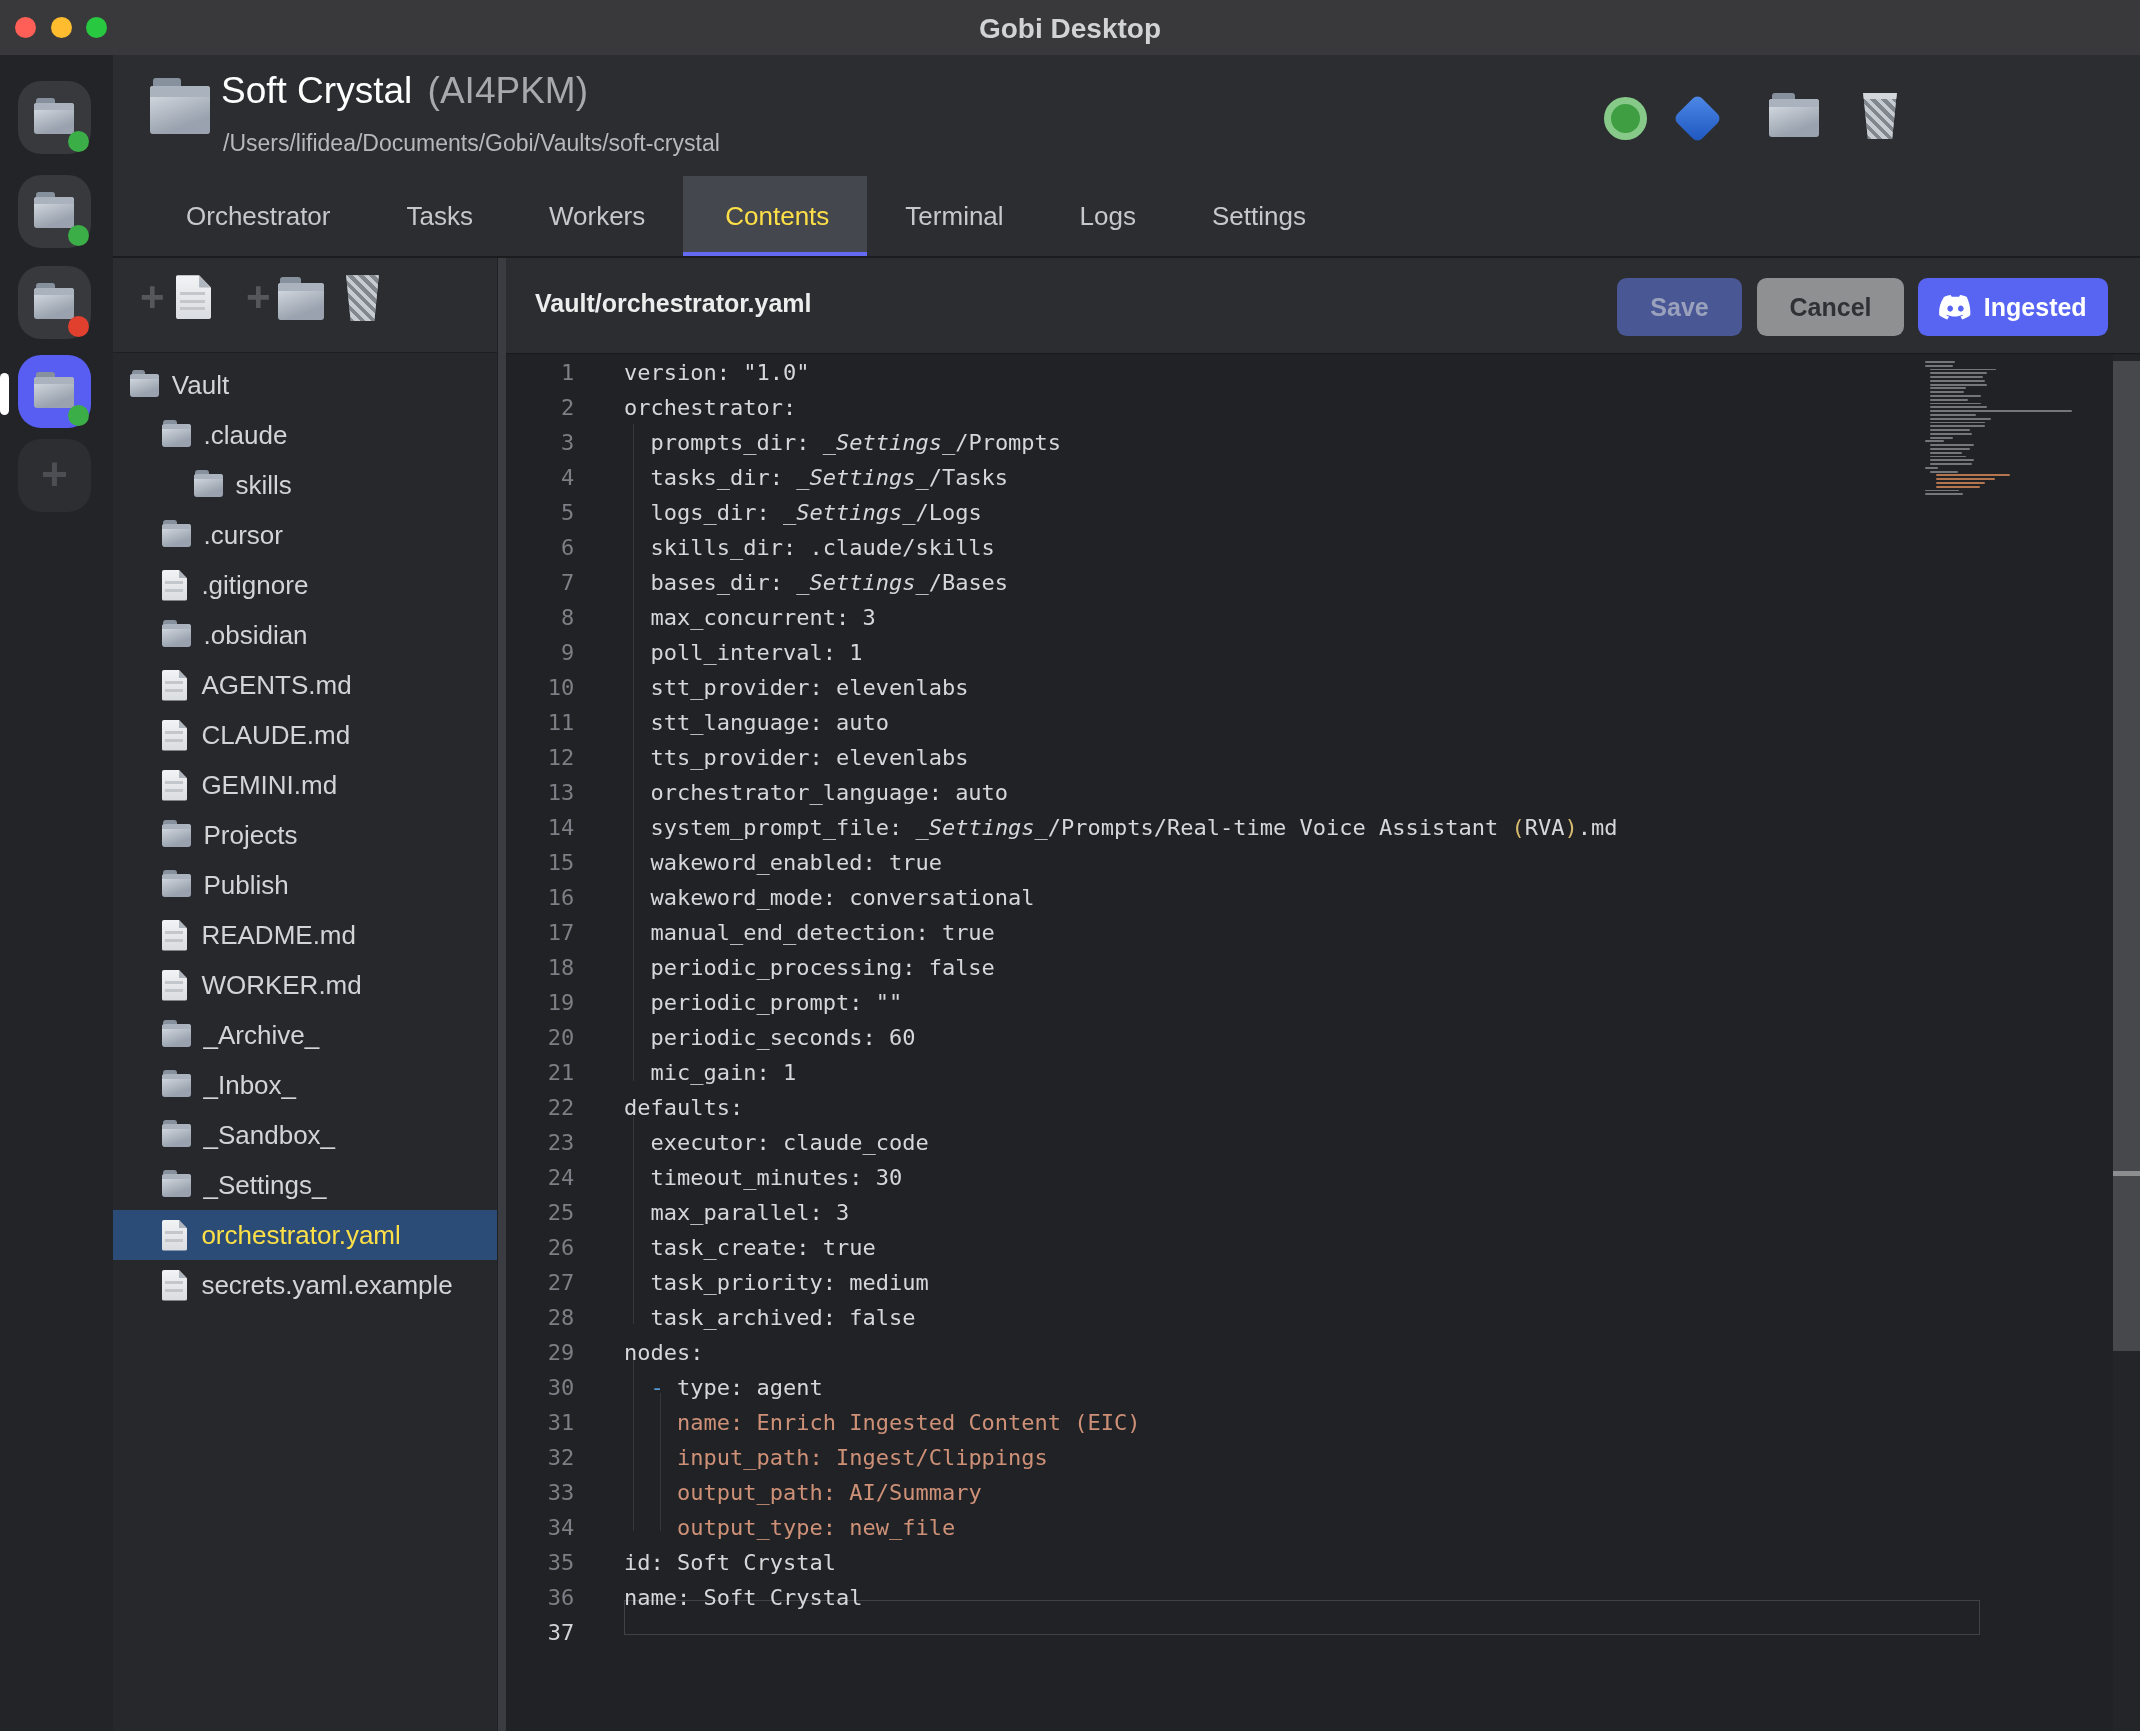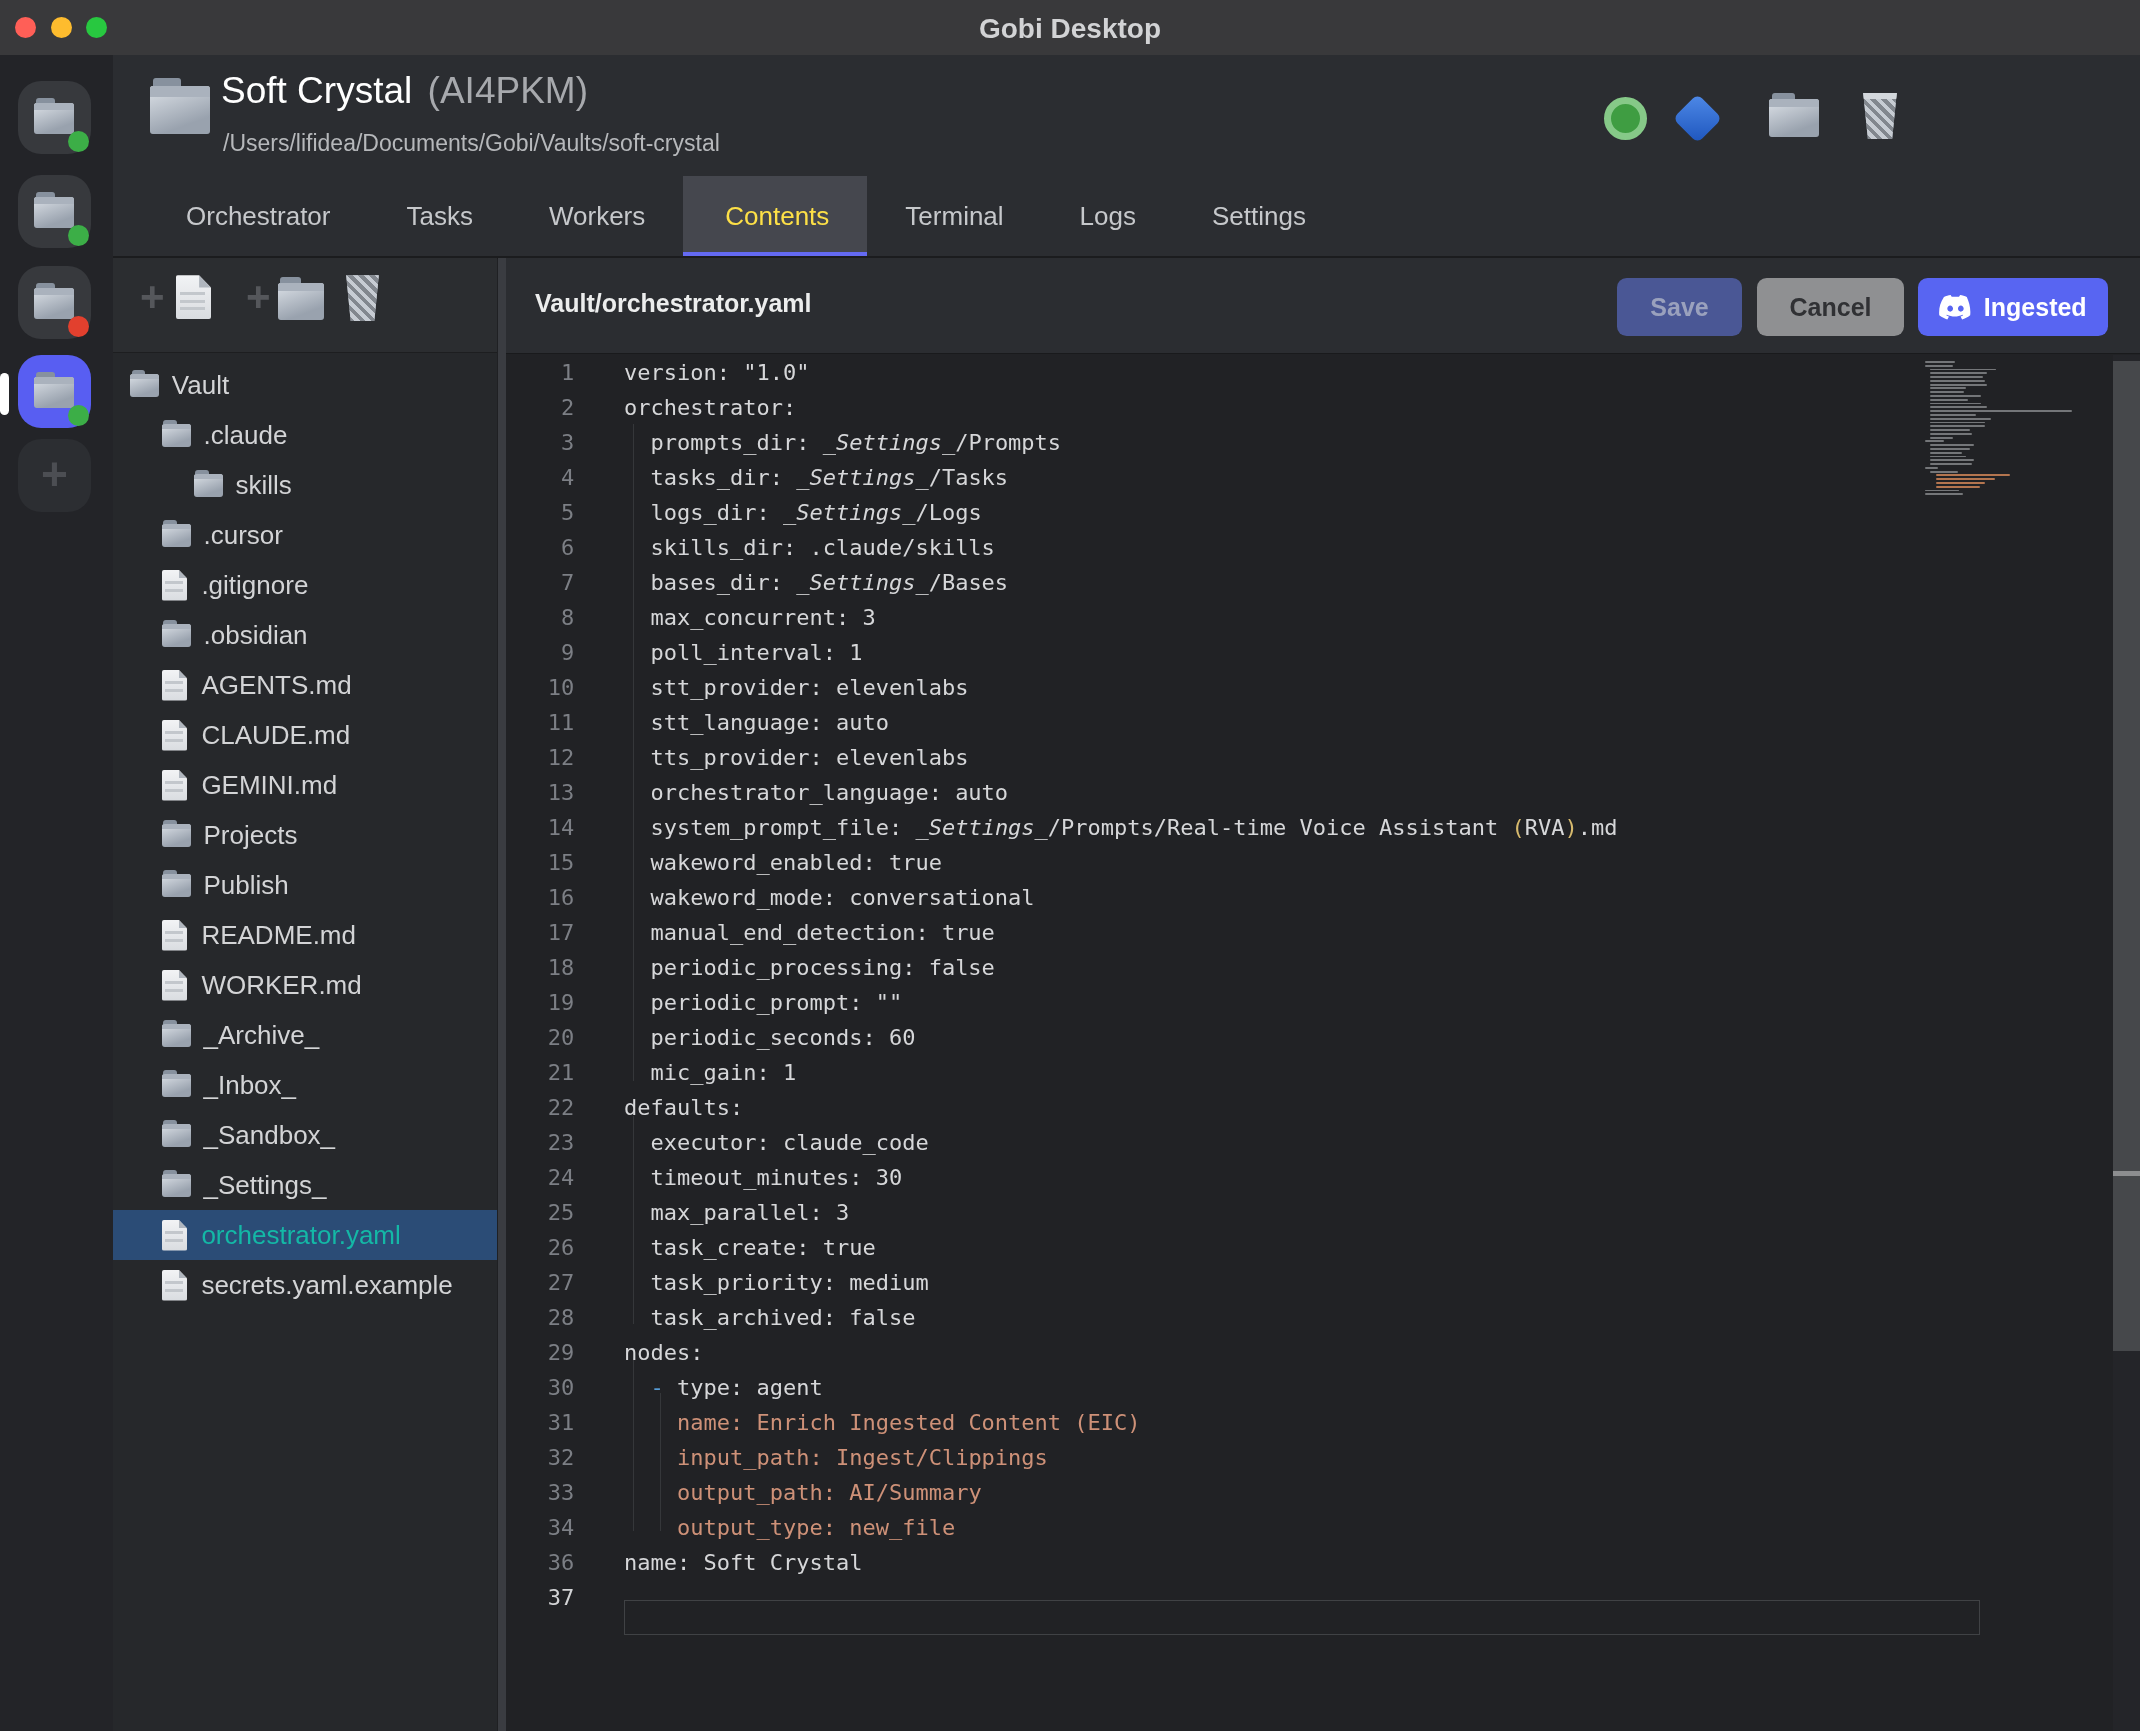--- a/index.html
+++ b/index.html
@@ -62,21 +62,21 @@
   .tb-folder{position:absolute;left:165px;top:25px;width:46px;height:37px;}
   .tb-trash{position:absolute;left:231px;top:17.3px;width:37px;height:46px;background:
       repeating-linear-gradient(45deg,#c7ccd3 0 3.8px,#82878e 3.8px 7.7px),
       linear-gradient(180deg,#b9bfc7,#8d939b);clip-path:polygon(6% 0,94% 0,82% 100%,18% 100%);}
   .tree{position:absolute;left:0;top:102px;width:384px;}
   .tree-row{height:50px;display:flex;align-items:center;box-sizing:border-box;}
   .tree-row.selected{background:var(--selection,#2b4c76);}
   .tree-row .tree-ic-folder{width:29px;height:23px;margin-right:12.5px;flex:none;}
   .tree-row .tree-ic-file{width:25px;height:31px;margin-right:14.4px;flex:none;}
   .tree-label{font-size:26px;color:#d3d4d6;white-space:nowrap;}
-  .tree-row.selected .tree-label{color:#14b8a6;}
+  .tree-row.selected .tree-label{color:#fde047;}
   .side-strip{position:absolute;left:498px;top:258px;width:8.6px;height:1473px;background:#3a3c41;}
   
   .editor{position:absolute;left:506px;top:258px;width:1634px;height:1473px;background:#212225;}
   .editor-header{position:absolute;left:0;top:0;width:1634px;height:95px;background:#2b2d31;border-bottom:1.9px solid #191a1c;padding-left:36px;}
   .file-label{position:absolute;left:29px;top:31px;font-size:25px;font-weight:bold;color:#eceded;}
   .btn{position:absolute;top:20px;height:58px;border:none;border-radius:9.6px;font-size:25px;font-weight:bold;font-family:inherit;display:flex;align-items:center;justify-content:center;}
   .btn-save{left:1111px;width:125px;background:var(--save_bg,#4a5795);color:#9aa1bd;}
   .btn-cancel{left:1251px;width:147px;background:var(--cancel_bg,#8f9092);color:#303134;}
   .btn-discord{left:1412px;width:190px;background:var(--accent,#5865f2);color:#ffffff;gap:11.5px;}
   .btn-discord svg{width:33px;height:25px;}
@@ -397,20 +397,24 @@
         <span class="gut">32</span>
         <span class="ct"><span class="sg-d">    </span><span class="sg-o">input_path: Ingest/Clippings</span></span>
       </div>
       <div class="code-line">
         <span class="gut">33</span>
         <span class="ct"><span class="sg-d">    </span><span class="sg-o">output_path: AI/Summary</span></span>
       </div>
       <div class="code-line">
         <span class="gut">34</span>
         <span class="ct"><span class="sg-d">    </span><span class="sg-o">output_type: new_file</span></span>
+      </div>
+      <div class="code-line">
+        <span class="gut">35</span>
+        <span class="ct"><span class="sg-d">id: Soft Crystal</span></span>
       </div>
       <div class="code-line">
         <span class="gut">36</span>
         <span class="ct"><span class="sg-d">name: Soft Crystal</span></span>
       </div>
       <div class="code-line">
         <span class="gut cur">37</span>
         <span class="ct"><span class="sg-d"></span></span>
       </div>
     </div>

